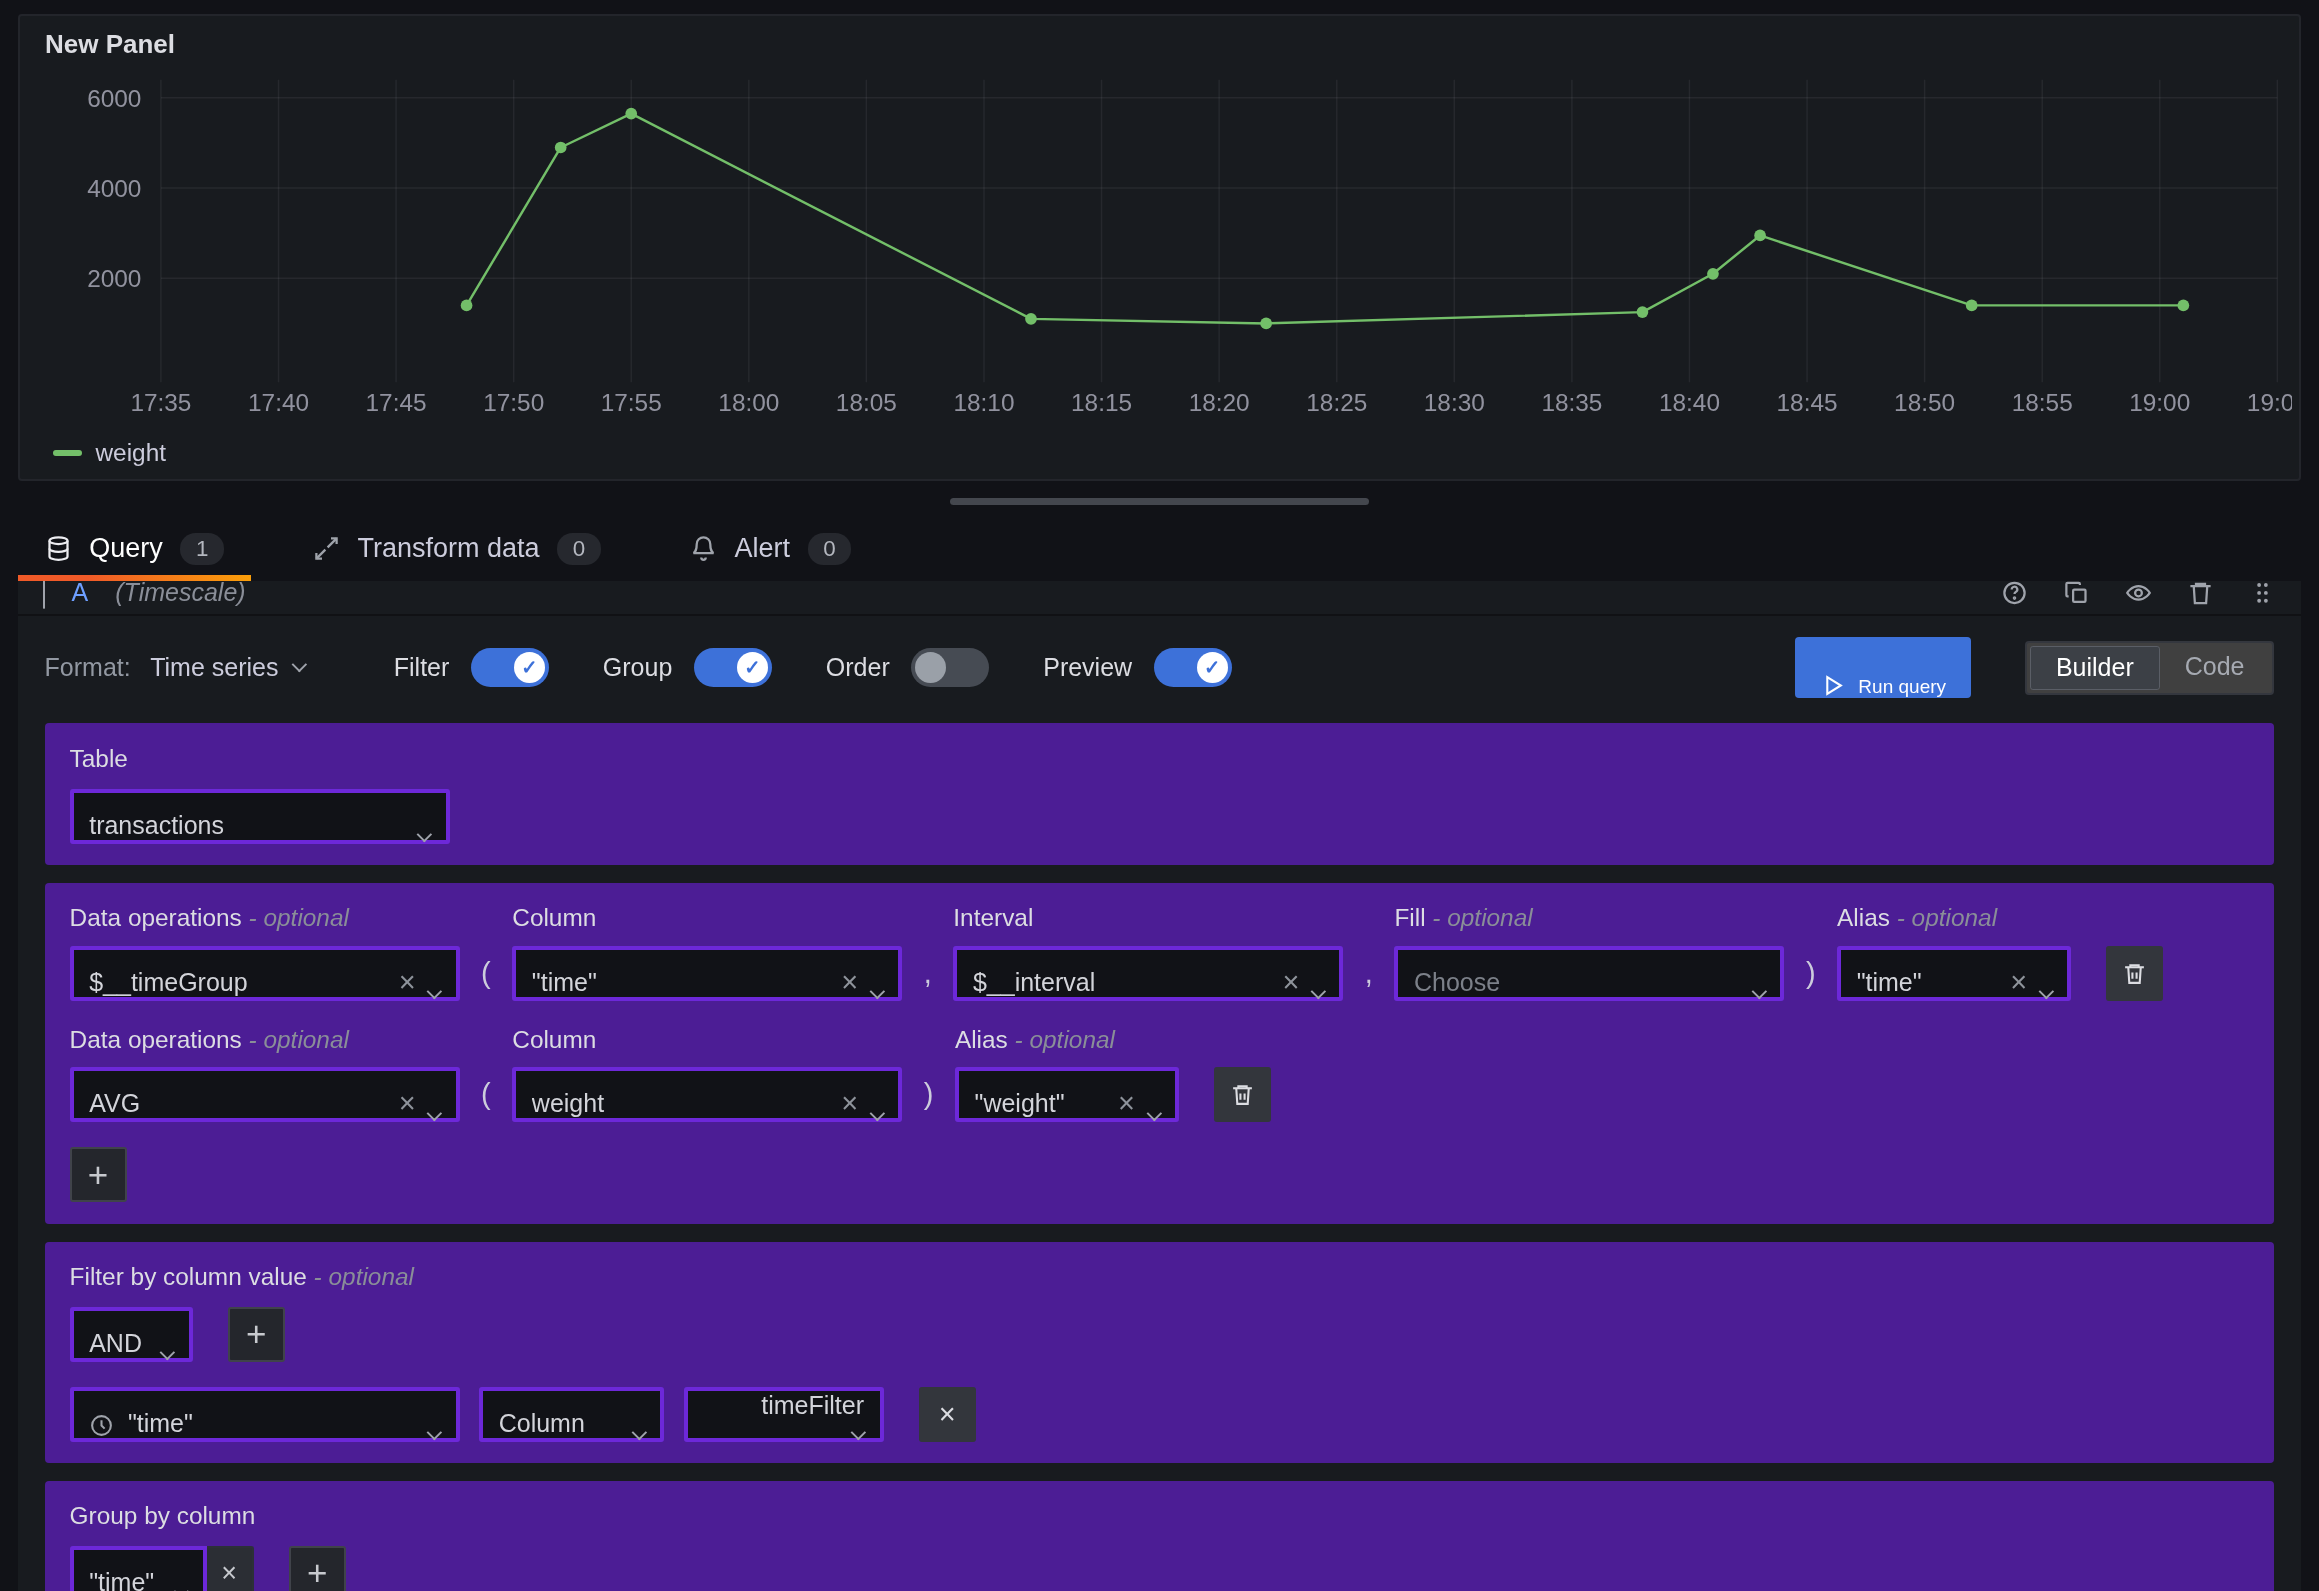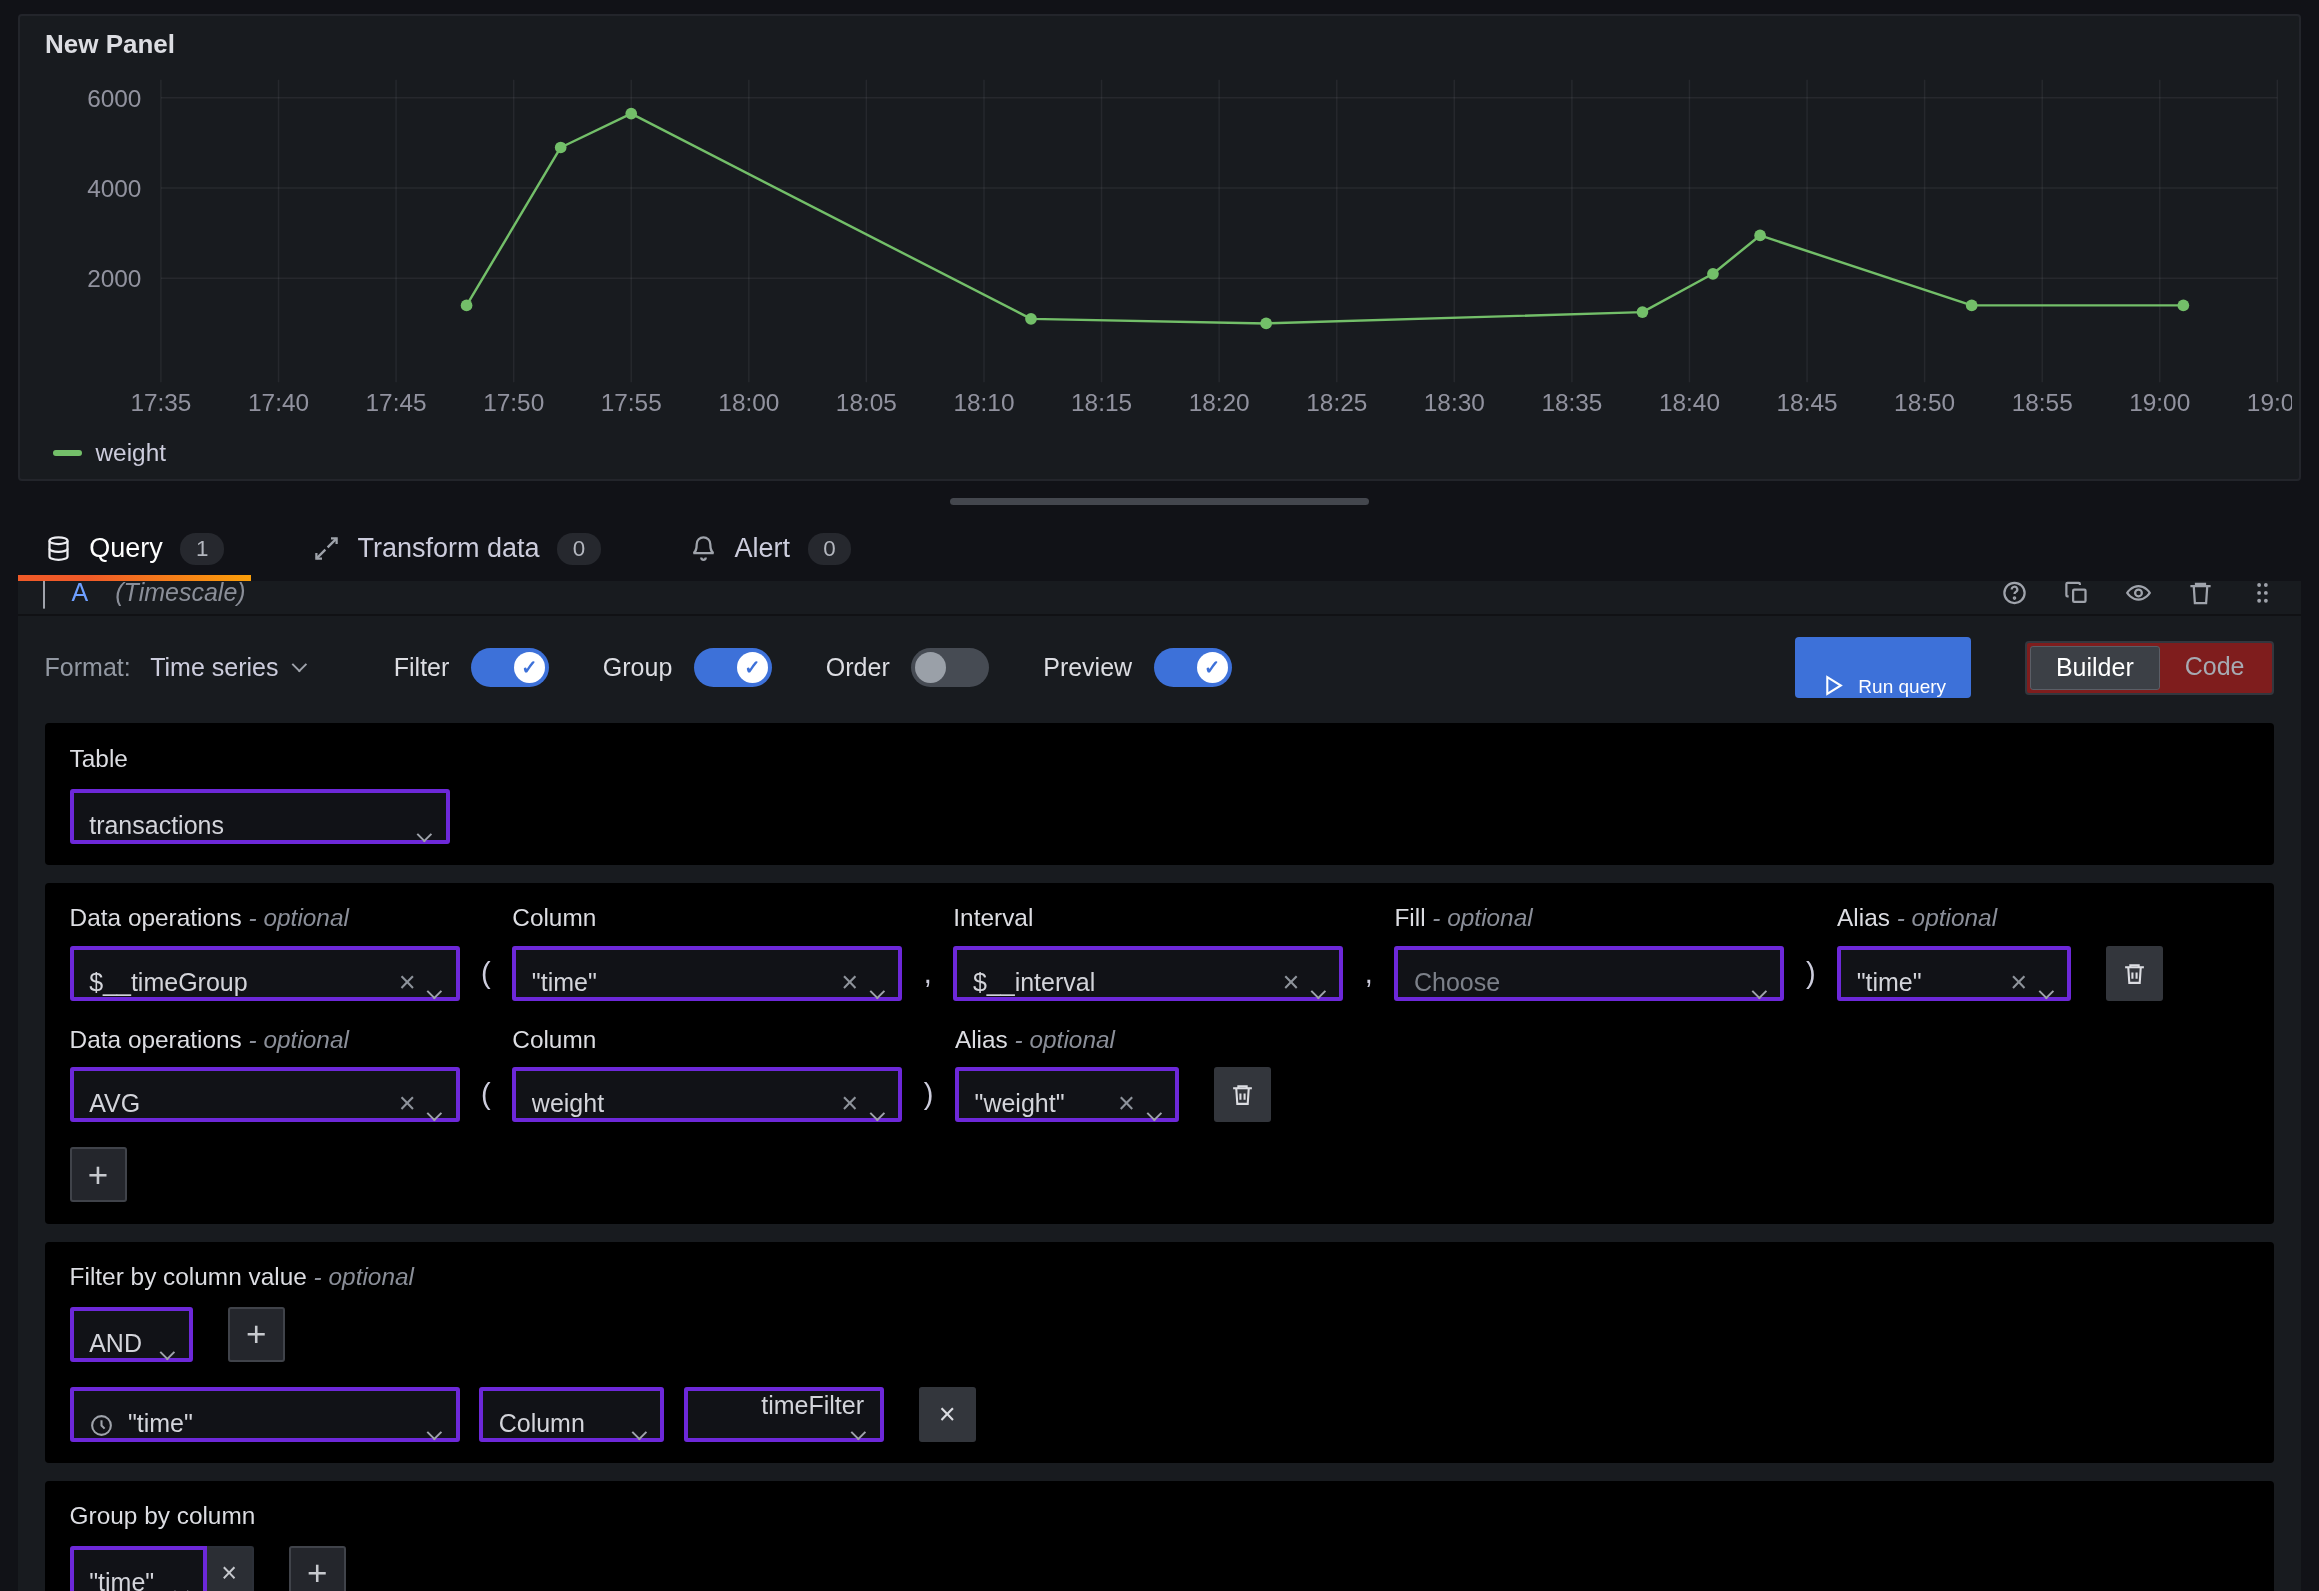--- a/index.html
+++ b/index.html
@@ -56,26 +56,26 @@
   .caret { width: 10.7px; height: 10.7px; border-right: 2.9px solid #9fa3ab; border-bottom: 2.9px solid #9fa3ab; transform: rotate(45deg); margin-top: -7.8px; flex: none; }
   .toggle-group { display: flex; align-items: center; gap: 21.5px; font-size: 25px; color: #dcdde2; }
   .switch { width: 78px; height: 39px; border-radius: 19.5px; position: relative; cursor: pointer; flex: none; }
   .switch.on { background: #3d71d9; }
   .switch.off { background: #464b53; }
   .knob { position: absolute; top: 3.9px; width: 31px; height: 31px; border-radius: 50%; background: #fff; display: flex; align-items: center; justify-content: center; font-size: 19.5px; font-weight: 700; color: #3d71d9; }
   .switch.on .knob { right: 3.9px; }
   .switch.off .knob { left: 3.9px; background: #9aa0a8; color: transparent; }
   .spacer { flex: 1; }
   .run-btn { display: flex; align-items: flex-end; gap: 13.7px; background: #3d71d9; color: #fff; font-size: 19px; font-weight: 500; height: 61px; padding: 0 25px; border-radius: 3.9px; cursor: pointer; flex: none; }
-  .seg-group { display: flex; background: #7f1d1d; border: 2px solid #34373e; border-radius: 3.9px; padding: 2.9px; font-size: 25px; flex: none; }
+  .seg-group { display: flex; background: #404040; border: 2px solid #34373e; border-radius: 3.9px; padding: 2.9px; font-size: 25px; flex: none; }
   .seg { padding: 6.8px 25px; border-radius: 2.9px; color: #a6aab2; cursor: pointer; }
   .seg.active { background: #3c4046; border: 1px solid #5a5e66; color: #fff; font-weight: 500; }
 
   
-  .section { margin: 0 27px 17.6px; background: #000000; border-radius: 3.9px; padding: 21.5px 25px; }
+  .section { margin: 0 27px 17.6px; background: #4c1d95; border-radius: 3.9px; padding: 21.5px 25px; }
   .sec-label { font-size: 24.4px; font-weight: 500; color: #dcdde2; margin-bottom: 15.6px; }
   .opt { font-style: italic; font-weight: 400; color: #8a8e98; text-align: center; }
   .frow { display: flex; align-items: flex-end; gap: 19.5px; }
   .frow + .frow { margin-top: 25px; }
   .flabel { font-size: 24.4px; font-weight: 500; color: #dcdde2; margin-bottom: 13.7px; }
   .select { height: 55px; background: #111217; border: 4px solid #6d28d9; border-radius: 2.9px; display: flex; align-items: flex-end; padding: 0 15.6px; gap: 13.7px; font-size: 25px; color: #d3d4da; cursor: pointer; }
   .sel-value { flex: 1; white-space: nowrap; overflow: hidden; }
   .placeholder { color: #7c8089; }
   .sel-x { color: #8e939b; font-size: 29px; line-height: 1; cursor: pointer; flex: none; }
   .sep { font-size: 29px; color: #ccccdc; height: 55px; display: flex; align-items: center; padding: 0 2px; }

